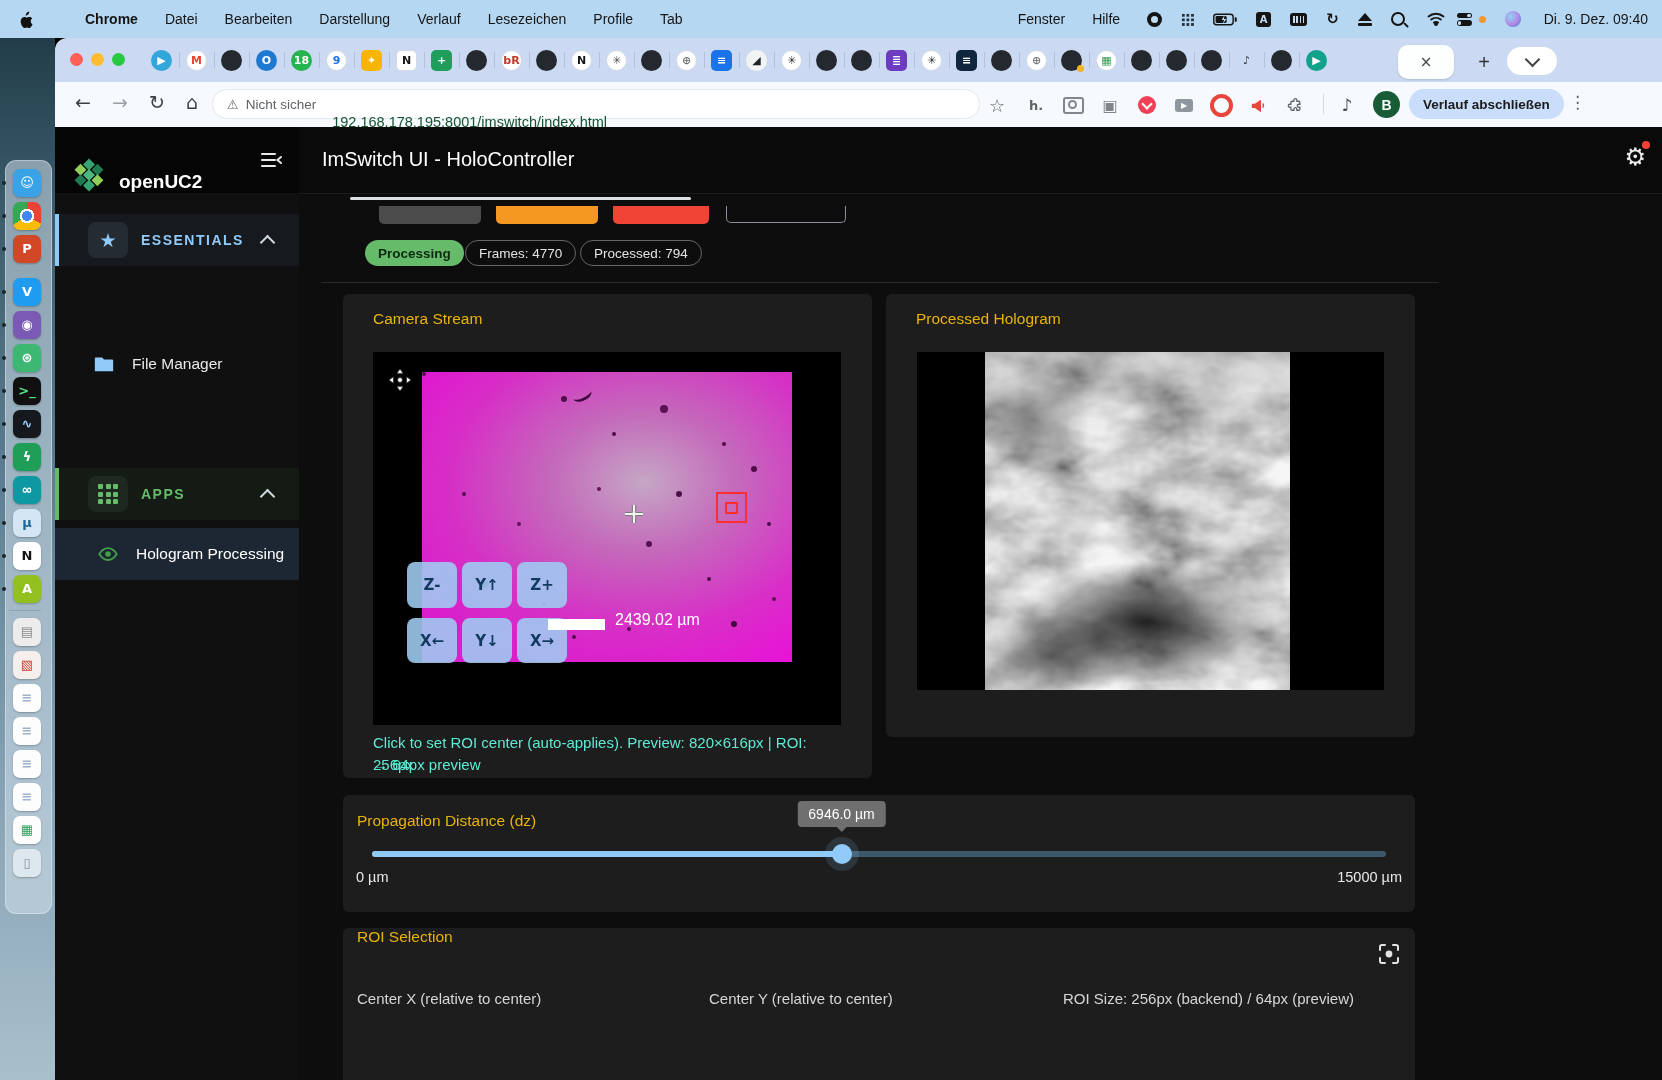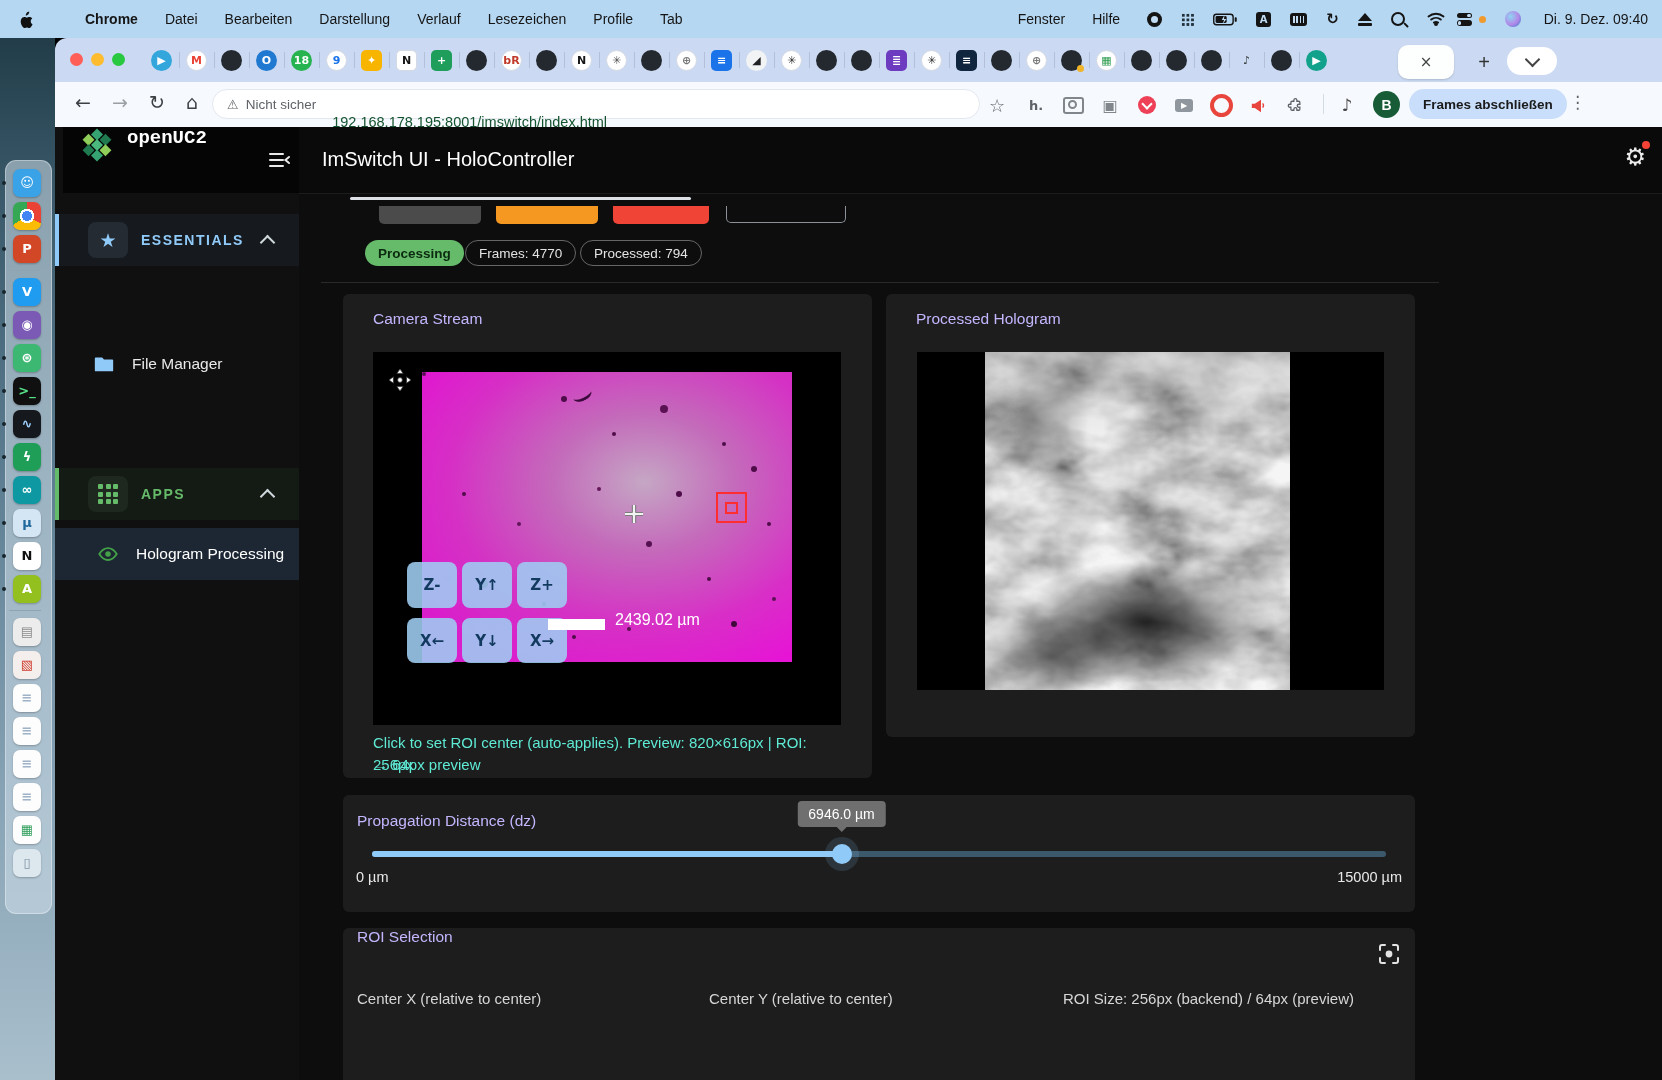--- a/index.html
+++ b/index.html
@@ -107,21 +107,21 @@
            justify-content:center;font-size:13px;font-weight:bold;font-family:"DejaVu Sans",sans-serif;
            box-shadow:0 1px 2px rgba(0,0,0,.25);}
   .dock-div{height:10px;display:flex;align-items:center;}
   .dock-div i{display:block;width:32px;height:1px;background:#8ea4b2;margin-left:9px;}
   .bg-chrome{background:radial-gradient(circle,#4285f4 0 26%,#fff 26% 36%,transparent 36%),
              conic-gradient(#ea4335 0 33%,#fbbc05 33% 66%,#34a853 66% 100%);}
 
   
   #page{left:55px;top:127px;width:1607px;height:953px;background:#0d0d0d;}
   #sidebar{position:absolute;left:0;top:0;width:244px;height:953px;background:#101010;}
-  #sb-header{position:absolute;left:8px;top:0;width:244px;height:66px;background:#050505;display:flex;align-items:flex-start;font-family:Liberation Mono, monospace;}
+  #sb-header{position:absolute;left:0;top:0;width:244px;height:66px;background:#050505;display:flex;align-items:flex-end;}
   #sb-brand{color:#fff;font-size:19px;font-weight:bold;margin-left:12px;}
   #sb-collapse{position:absolute;right:16px;top:21px;}
   .srow{position:absolute;left:0;width:244px;display:flex;align-items:center;box-sizing:border-box;}
   .sec-head{height:52px;border-left:4px solid;}
   .icbox{width:40px;height:36px;border-radius:8px;display:flex;align-items:center;justify-content:center;margin-left:29px;}
   .sec-label{font-size:14px;font-weight:bold;letter-spacing:1.5px;margin-left:13px;}
   .chev-up{width:9px;height:9px;border-left:2px solid #cfd8dc;border-top:2px solid #cfd8dc;
            transform:rotate(45deg);margin-left:auto;margin-right:26px;margin-top:4px;}
   .sitem{height:52px;}
   .sitem .sic{margin-left:38px;display:flex;}
@@ -137,21 +137,21 @@
   #gear-dot{position:absolute;right:12px;top:14px;width:8px;height:8px;border-radius:50%;background:#f44336;}
 
   .cut-btn{position:absolute;top:79px;height:18px;border-radius:0 0 5px 5px;}
   .chip{position:absolute;top:113px;height:26px;border-radius:13px;display:flex;align-items:center;
         padding:0 13px;font-size:13.5px;box-sizing:border-box;}
   .chip.outline{border:1px solid #666;color:#e3e3e3;background:transparent;}
   #content-divider{position:absolute;left:22px;top:155px;width:1118px;height:1px;background:#2a2a2a;}
   #scroll-edge{position:absolute;left:51px;top:70px;width:341px;height:3px;background:#e9edf1;border-radius:2px;opacity:.95;}
 
   .card{position:absolute;background:#1d1d1d;border-radius:6px;}
-  .card-title{position:absolute;left:30px;top:16px;color:#c4b5fd;font-size:15.5px;}
+  .card-title{position:absolute;left:30px;top:16px;color:#eab308;font-size:15.5px;}
   .img-frame{position:absolute;background:#000;}
 
   
   #cam-img{position:absolute;left:49px;top:20px;width:370px;height:290px;overflow:hidden;
     background:
       radial-gradient(95% 90% at 60% 38%,rgba(196,174,196,.95) 0%,rgba(190,126,182,.8) 26%,
         rgba(208,66,190,.55) 55%,rgba(0,0,0,0) 78%),
       linear-gradient(135deg,#e214d2 0%,#d81fca 45%,#e714d6 100%);}
   .speck{position:absolute;width:4px;height:4px;border-radius:50%;background:#55104e;
      box-shadow:140px 25px 0 1px #4e0d49,190px 60px 0 0 #4e0d49,240px 35px 0 2px #5a1253,
@@ -393,21 +393,21 @@
         </svg>
     </span>
     <span class="ext" style="left:1228px">
       <svg width="18" height="18" viewBox="0 0 24 24" fill="none" stroke="#5f6368" stroke-width="1.7">
           <path d="M12.5 3.5a2 2 0 012 2v1.5h2.5a1.5 1.5 0 011.5 1.5v2.5h-1.5a2 2 0 000 4H18.5v2.5a1.5 1.5 0 01-1.5 1.5h-2.5v-1.5a2 2 0 10-4 0V19H8a1.5 1.5 0 01-1.5-1.5V15H5a2 2 0 110-4h1.5V8.5A1.5 1.5 0 018 7h2.5V5.5a2 2 0 012-2z"></path>
         </svg>
     </span>
     <span id="tb-divider"></span>
     <span class="ext" style="left:1280px;font-size:17px;color:#444">♪</span>
     <div id="tb-avatar">B</div>
-    <div id="update-pill">Frames abschließen</div>
+    <div id="update-pill">Verlauf abschließen</div>
     <span id="tb-kebab">⋮</span>
   </div>
 
   <div id="dock" class="abs">
     <div id="dock-panel"></div>
     <div id="dock-icons">
         <div class="dock-row">
           <span class="rdot"></span>
           <span class="dock-ic" style="background: rgb(58, 163, 232); color: rgb(255, 255, 255);">☺</span>
         </div>

